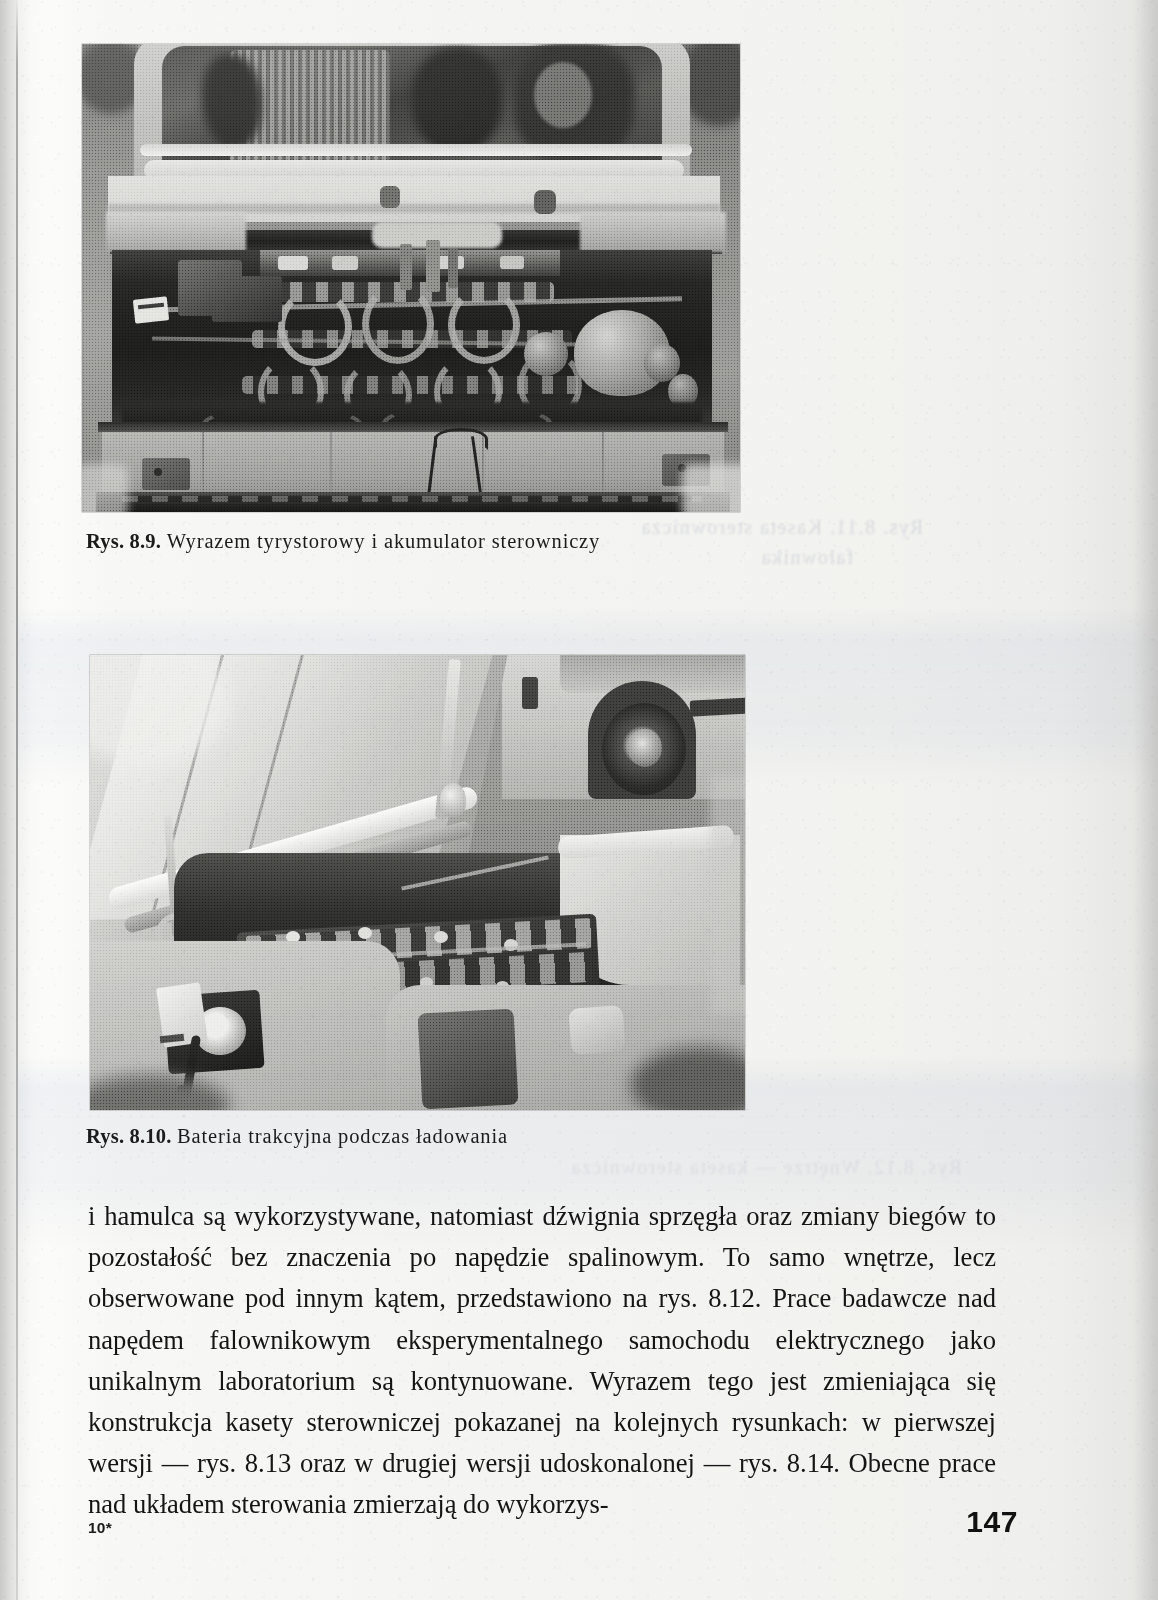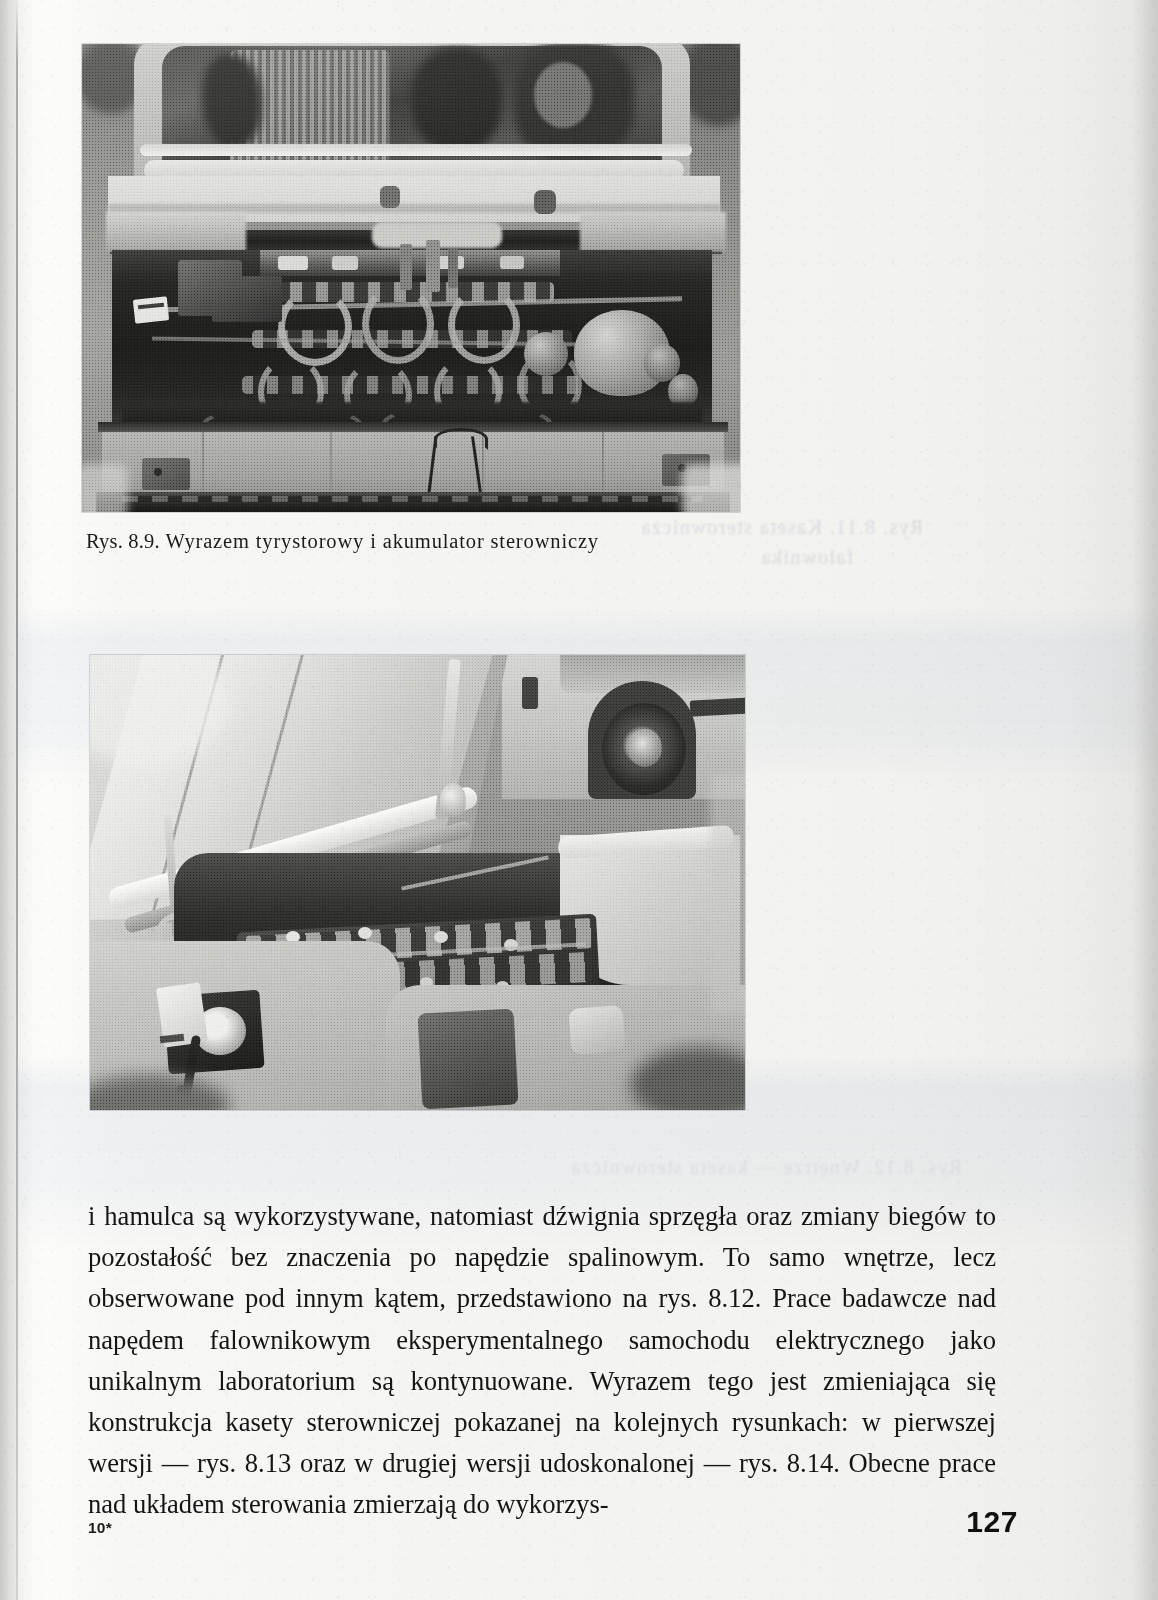--- a/index.html
+++ b/index.html
@@ -151,21 +151,21 @@
   }
 
   .caption {
     position: absolute;
     font-family: "Liberation Serif", serif;
     font-size: 20.5px;
     color: #1b1b1b;
     letter-spacing: .4px;
     white-space: nowrap;
   }
-  .caption b { font-weight: normal; letter-spacing: .2px; }
+  .caption b { font-weight: bold; letter-spacing: .2px; }
   .caption .cap-text { font-weight: normal; letter-spacing: .85px; }
 
   
   .body-text {
     position: absolute;
     left: 88px;
     top: 1196px;
     width: 908px;
     font-family: "Liberation Serif", serif;
     font-size: 26.6px;
@@ -515,23 +515,27 @@
       <div class="blk" style="left:70px; top:380px; width:24px; height:7px; background:#4a4a48; transform:rotate(-6deg);"></div>
 
       <div class="blk vsoft" style="left:540px; top:392px; width:140px; height:76px; background:#5d5d5a; border-radius:50%;"></div>
       <div class="blk vsoft" style="left:-20px; top:420px; width:160px; height:60px; background:#6a6a67; border-radius:50%;"></div>
 
       <div class="blk vsoft" style="left:-30px; top:-20px; width:170px; height:130px; background:#ededea; border-radius:50%; opacity:.75;"></div>
 
       <div class="blk softer" style="left:620px; top:120px; width:52px; height:240px; background:#cdcdca; opacity:.5;"></div>
     </div>
 
+    <div class="caption" style="left:-4px; top:470px;">
+      <b>Rys. 8.10.</b>
+      <span class="cap-text">Bateria trakcyjna podczas ładowania</span>
+    </div>
   </div>
 
   <div class="body-text">
     <p>i hamulca są wykorzystywane, natomiast dźwignia sprzęgła oraz zmiany biegów to pozostałość bez znaczenia po napędzie spalinowym. To samo wnętrze, lecz obserwowane pod innym kątem, przedstawiono na rys. 8.12. Prace badawcze nad napędem falownikowym eksperymentalnego samochodu elektrycznego jako unikalnym laboratorium są kontynuowane. Wyrazem tego jest zmieniająca się konstrukcja kasety sterowniczej pokazanej na kolejnych rysunkach: w pierwszej wersji — rys. 8.13 oraz w drugiej wersji udoskonalonej — rys. 8.14. Obecne prace nad układem sterowania zmierzają do wykorzys-</p>
   </div>
 
   <div class="folio-left">10*</div>
-  <div class="folio-right">127</div>
+  <div class="folio-right">147</div>
 
   <div class="grain"></div>
 </div>
 
 </body></html>

